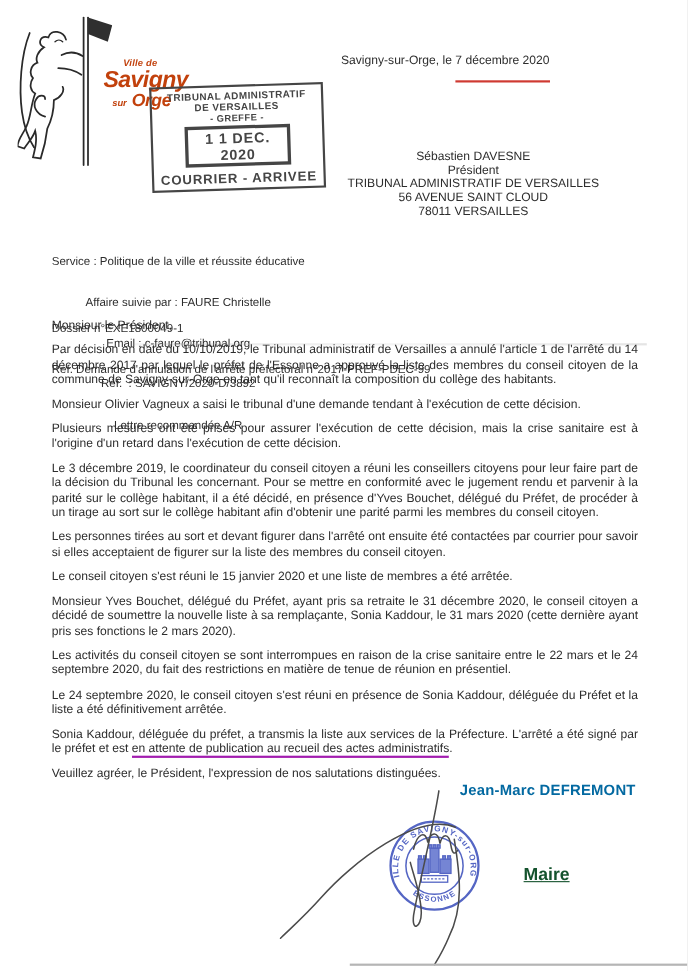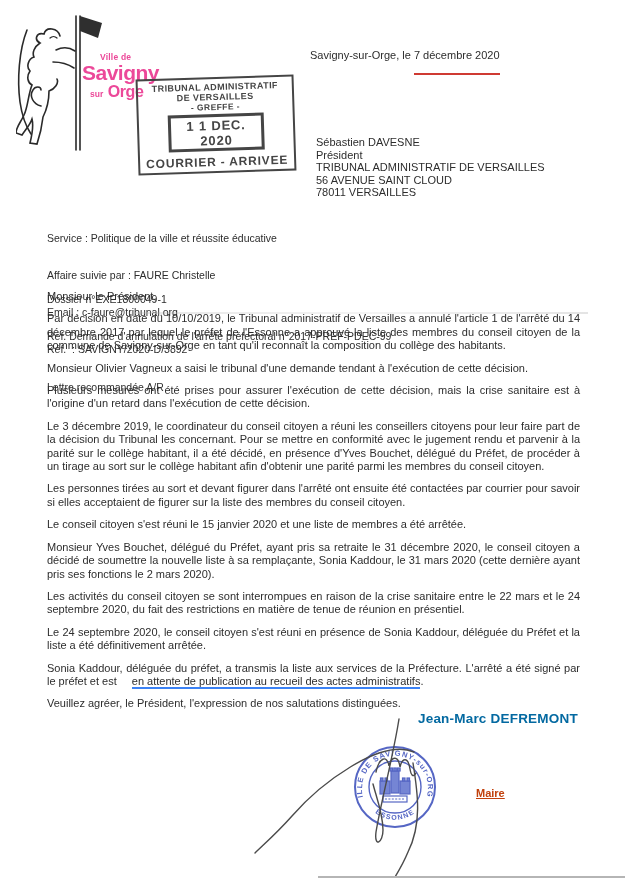--- a/index.html
+++ b/index.html
@@ -4,21 +4,21 @@
 <style>
   html,body{margin:0;padding:0;background:#e8e8e8;}
   .page{
     position:relative;width:625px;height:883px;background:#ffffff;
     overflow:hidden;font-family:"Liberation Sans",sans-serif;color:#2d2d2d;
   }
   .abs{position:absolute;}
 
   
   .lion-svg{left:16px;top:10px;width:86px;height:150px;}
-  .logo-text{left:82px;top:52px;width:70px;color:#ec4899;}
+  .logo-text{left:94px;top:52px;width:70px;color:#c2410c;font-style:italic;}
   .logo-villede{font-size:8.5px;font-weight:bold;margin-left:18px;letter-spacing:.2px;}
   .logo-savigny{font-size:21px;font-weight:bold;letter-spacing:-.5px;line-height:22px;}
   .logo-surorge{margin-left:8px;line-height:15px;}
   .logo-sur{font-size:8.5px;font-weight:bold;}
   .logo-orge{font-size:16px;font-weight:bold;letter-spacing:-.4px;text-align:center;}
 
   
   .stamp{
     left:137px;top:77px;width:154px;height:92px;
     border:2px solid #454545;transform:rotate(-1.8deg);
@@ -30,34 +30,34 @@
   .stamp-date-box{
     width:90px;height:31px;border:3px solid #454545;margin:2px auto 0;
     display:flex;align-items:center;justify-content:center;
     font-size:13px;font-weight:bold;letter-spacing:.8px;
   }
   .stamp-bottom{margin-top:4px;font-size:12px;font-weight:bold;letter-spacing:.8px;}
 
   
   .dateline{left:310px;top:49px;font-size:11px;}
   .date-underlined{border-bottom:2px solid #cf3a32;padding-bottom:12px;}
-  .recipient{left:316px;top:136px;font-size:11px;line-height:12.5px;}
+  .recipient{left:316px;top:136px;font-size:11px;line-height:12.5px;text-align:center;}
 
   
-  .sender{left:47px;top:207px;font-size:10.5px;line-height:12.4px;white-space:pre;}
+  .sender{left:47px;top:207px;font-size:10.5px;line-height:12.4px;white-space:pre;text-align:center;}
   .dossier{left:47px;top:268px;font-size:10.5px;line-height:12.4px;white-space:pre;}
 
   
   .body-block{left:47px;top:290px;width:533px;font-size:11px;line-height:13.4px;}
   .body-block p{margin:0 0 9px 0;text-align:justify;}
-  .red-underline{border-bottom:2px solid #3b82f6;padding-bottom:.5px;margin-left:12px;}
+  .red-underline{border-bottom:2px solid #a21caf;padding-bottom:.5px;}
 
   
   .sig-name{left:418px;top:711px;font-size:13.5px;font-weight:bold;color:#0369a1;letter-spacing:.2px;}
-  .sig-title{left:476px;top:787px;font-size:11px;font-weight:bold;color:#c2410c;text-decoration:underline;}
+  .sig-title{left:476px;top:787px;font-size:16px;font-weight:bold;color:#14532d;text-decoration:underline;}
   .seal-svg{left:350px;top:742px;width:90px;height:90px;}
   .signature-svg{left:250px;top:712px;width:195px;height:172px;}
 
   
   .fold-line{
     left:110px;top:312px;width:478px;height:2px;opacity:.5;
     background:linear-gradient(90deg,rgba(200,200,200,0),rgba(170,170,170,.55) 8%,rgba(185,185,185,.3) 55%,rgba(165,165,165,.6) 100%);
   }
   .page-edge-shadow{left:318px;top:876px;width:307px;height:2px;background:#b5b5b5;}
 </style>

